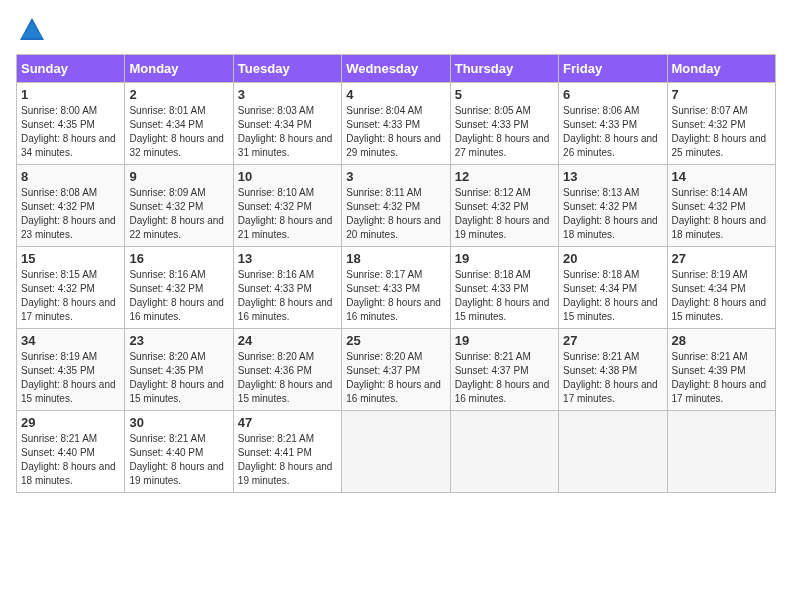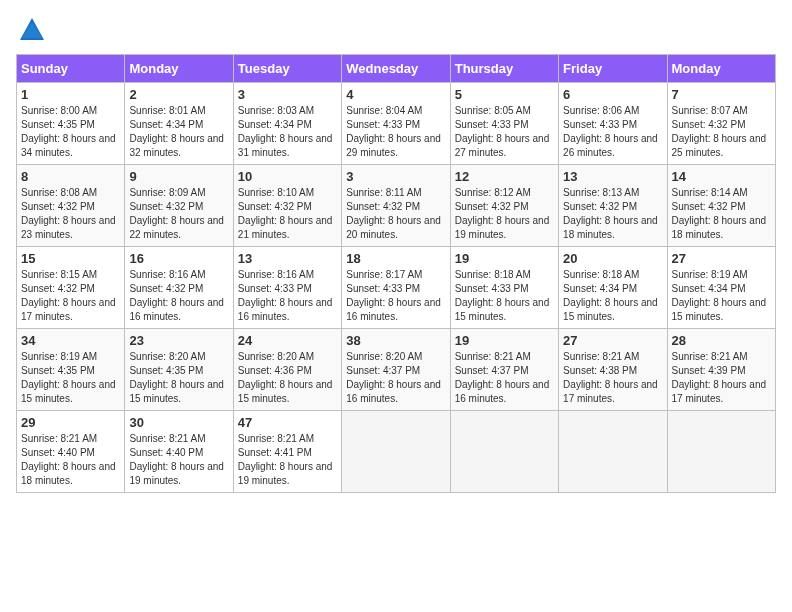--- a/index.html
+++ b/index.html
@@ -223,21 +223,21 @@
         </td>
         <td>
           <span class="day-number">23</span>
           <div class="day-info">Sunrise: 8:20 AM<br>Sunset: 4:35 PM<br>Daylight: 8 hours and 15 minutes.</div>
         </td>
         <td>
           <span class="day-number">24</span>
           <div class="day-info">Sunrise: 8:20 AM<br>Sunset: 4:36 PM<br>Daylight: 8 hours and 15 minutes.</div>
         </td>
         <td>
-          <span class="day-number">38</span>
+          <span class="day-number">25</span>
           <div class="day-info">Sunrise: 8:20 AM<br>Sunset: 4:37 PM<br>Daylight: 8 hours and 16 minutes.</div>
         </td>
         <td>
           <span class="day-number">19</span>
           <div class="day-info">Sunrise: 8:21 AM<br>Sunset: 4:37 PM<br>Daylight: 8 hours and 16 minutes.</div>
         </td>
         <td>
           <span class="day-number">27</span>
           <div class="day-info">Sunrise: 8:21 AM<br>Sunset: 4:38 PM<br>Daylight: 8 hours and 17 minutes.</div>
         </td>

